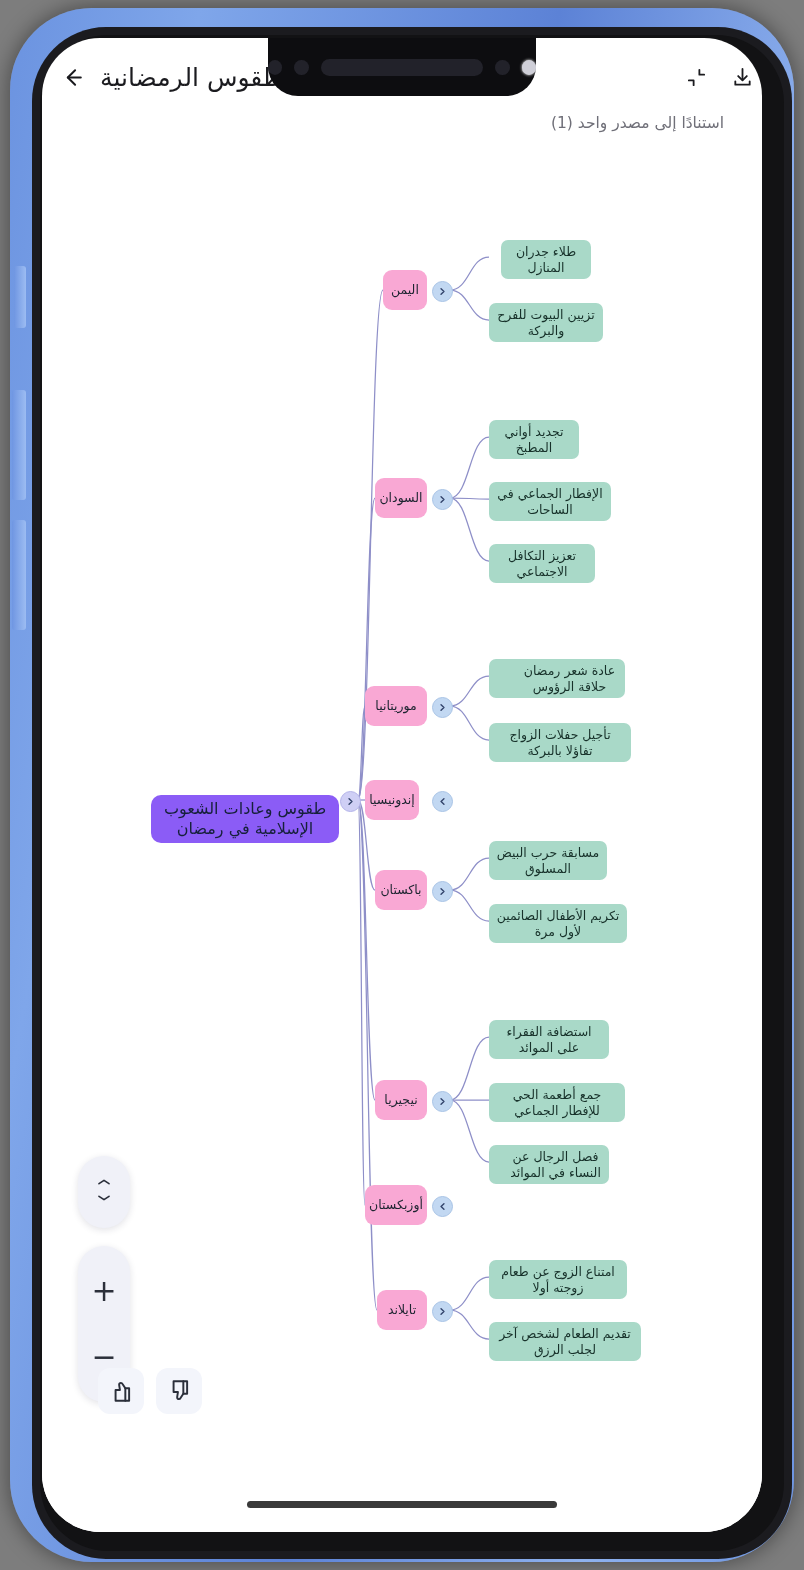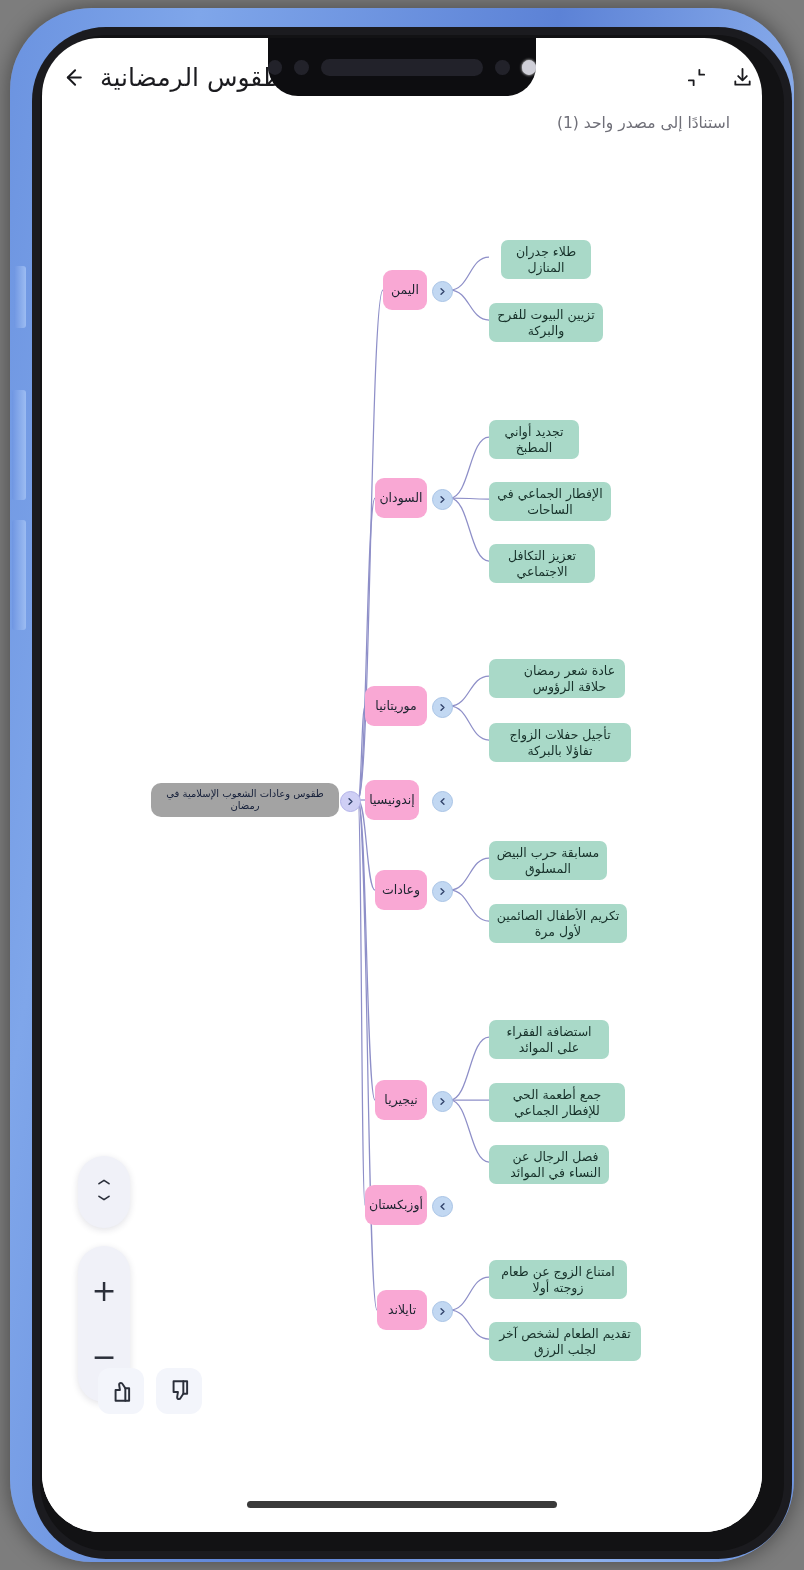--- a/index.html
+++ b/index.html
@@ -46,30 +46,30 @@
     display:flex;align-items:center;justify-content:center;cursor:pointer;}
   .back-btn svg{width:25px;height:25px;}
   .app-title{flex:0 0 auto;font-size:25px;color:#1b1b1f;white-space:nowrap;
     letter-spacing:.2px;margin-right:4px;}
   .appbar-spacer{flex:1 1 auto;}
   .hdr-icons{display:flex;align-items:center;gap:6px;margin-left:18px;}
   .hdr-icons .ic{width:40px;height:40px;display:flex;align-items:center;
     justify-content:center;cursor:pointer;}
   .hdr-icons .ic svg{width:23px;height:23px;}
 
-  .subtitle{position:absolute;top:76px;right:32px;font-size:15.5px;color:#6f6f78;z-index:20;}
+  .subtitle{position:absolute;top:76px;right:38px;font-size:15.5px;color:#6f6f78;z-index:20;}
 
   
   #canvas{position:absolute;left:0;top:104px;width:720px;height:1390px;background:#fff;}
   #edges{position:absolute;left:0;top:0;width:720px;height:1390px;}
 
   .node{position:absolute;box-sizing:border-box;display:flex;align-items:center;
     justify-content:center;text-align:center;border-radius:9px;
     font-size:12.5px;line-height:1.25;color:#1d2430;padding:4px 7px;cursor:pointer;}
-  .node.root{background:#a3a3a3;border-radius:10px;font-size:10px;color:#16203a;}
+  .node.root{background:#8b5cf6;border-radius:10px;font-size:16px;color:#16203a;margin-top:12px;}
   .node.branch{background:#f9a8d4;}
   .node.leaf{background:#a9d9c8;border-radius:7px;color:#17312a;}
 
   .toggle{position:absolute;width:19px;height:19px;border-radius:50%;
     background:#c2d8f2;border:1px solid #a9c4e6;display:flex;align-items:center;
     justify-content:center;cursor:pointer;z-index:6;}
   .toggle.rootT{background:#cfcff5;border-color:#b4b4ea;}
   .toggle svg{width:9px;height:9px;}
 
   
@@ -224,21 +224,21 @@
         </div>
         <div class="node branch" style="left: 323px; top: 638px; width: 54px; min-height: 40px;">
           <span>إندونيسيا</span>
         </div>
         <div class="toggle" style="left: 389.5px; top: 648.5px;">
           <svg viewBox="0 0 10 10" fill="none" stroke="#33446b" stroke-width="1.6" stroke-linecap="round" stroke-linejoin="round">
             <path d="M6.6 2 3.4 5 6.6 8"></path>
           </svg>
         </div>
         <div class="node branch" style="left: 333px; top: 728px; width: 52px; min-height: 40px;">
-          <span>وعادات</span>
+          <span>باكستان</span>
         </div>
         <div class="toggle" style="left: 389.5px; top: 738.5px;">
           <svg viewBox="0 0 10 10" fill="none" stroke="#33446b" stroke-width="1.6" stroke-linecap="round" stroke-linejoin="round">
             <path d="M3.4 2 6.6 5 3.4 8"></path>
           </svg>
         </div>
         <div class="node leaf" style="left: 447px; top: 699px; width: 118px; min-height: 34px;">
           <span>مسابقة حرب البيض المسلوق</span>
         </div>
         <div class="node leaf" style="left: 447px; top: 762px; width: 138px; min-height: 34px;">

